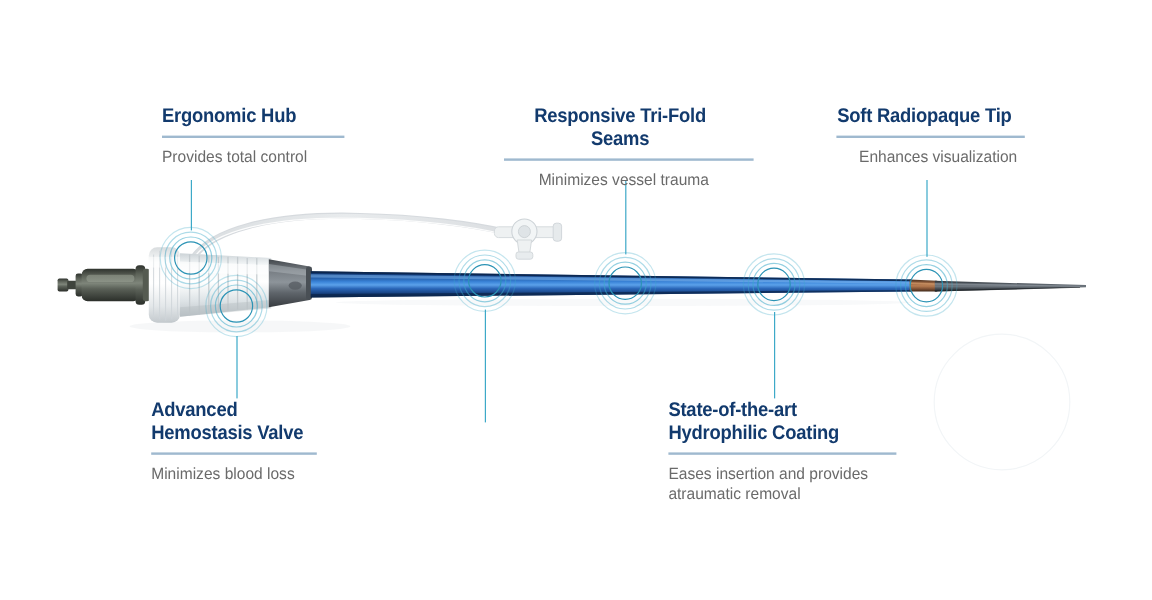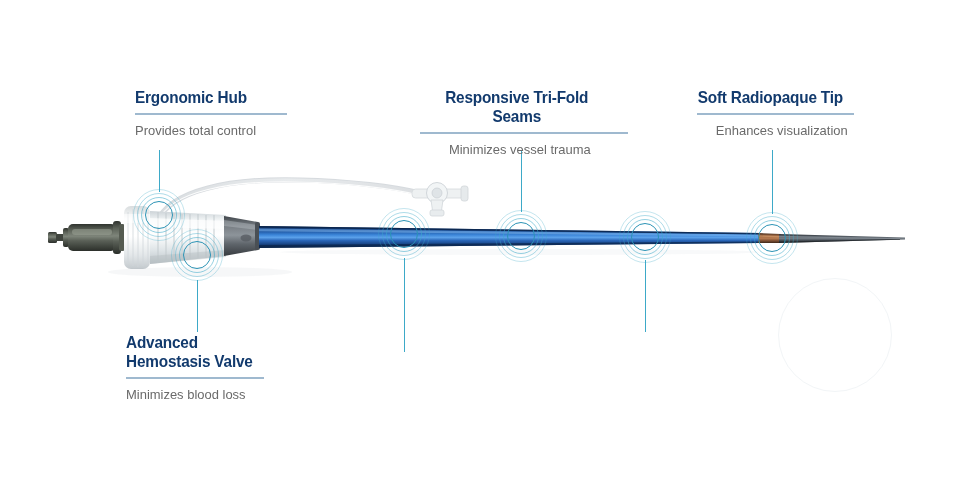--- a/index.html
+++ b/index.html
@@ -282,14 +282,21 @@
   </div>
 
   <div class="callout" style="left:126px;top:333px;width:138px;">
     <div class="title">Advanced
 Hemostasis Valve</div>
     <div class="rule"></div>
     <div class="sub">Minimizes blood loss</div>
   </div>
 
 
+  <div class="callout" style="left:557px;top:333px;width:190px;">
+    <div class="title">State-of-the-art
+Hydrophilic Coating</div>
+    <div class="rule"></div>
+    <div class="sub">Eases insertion and provides
+atraumatic removal</div>
+  </div>
 
 </div>
 
 </body></html>

